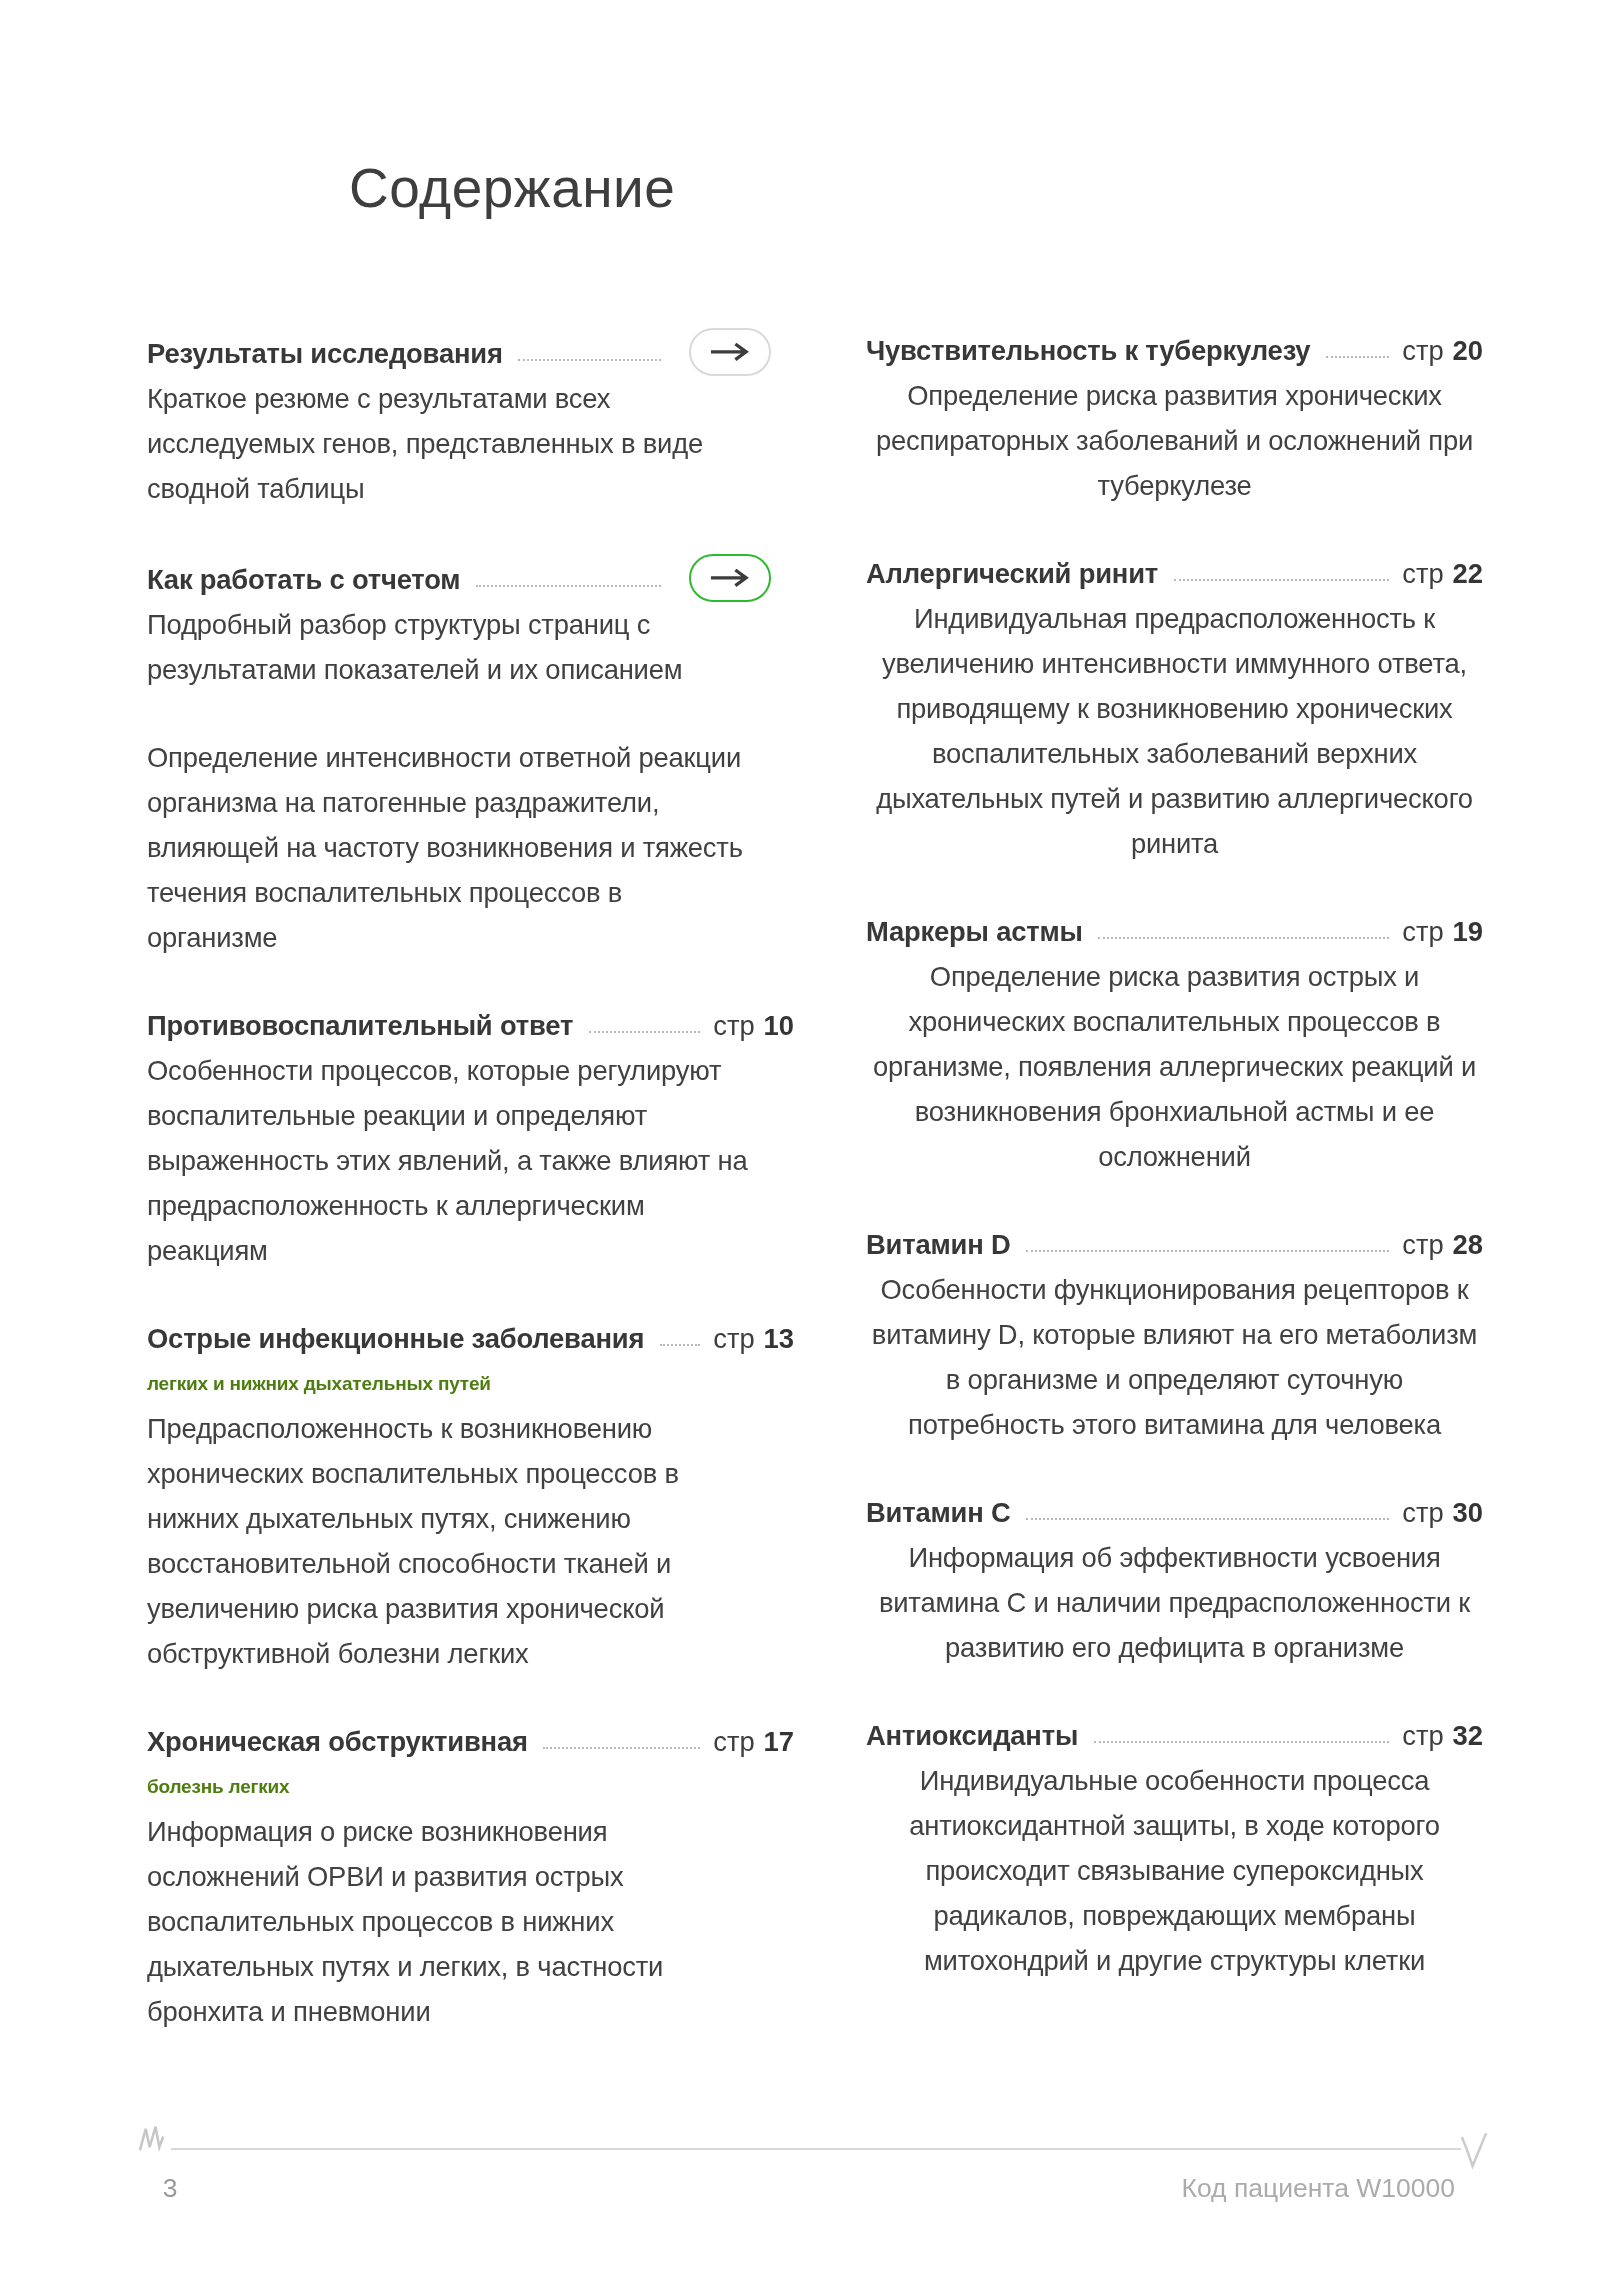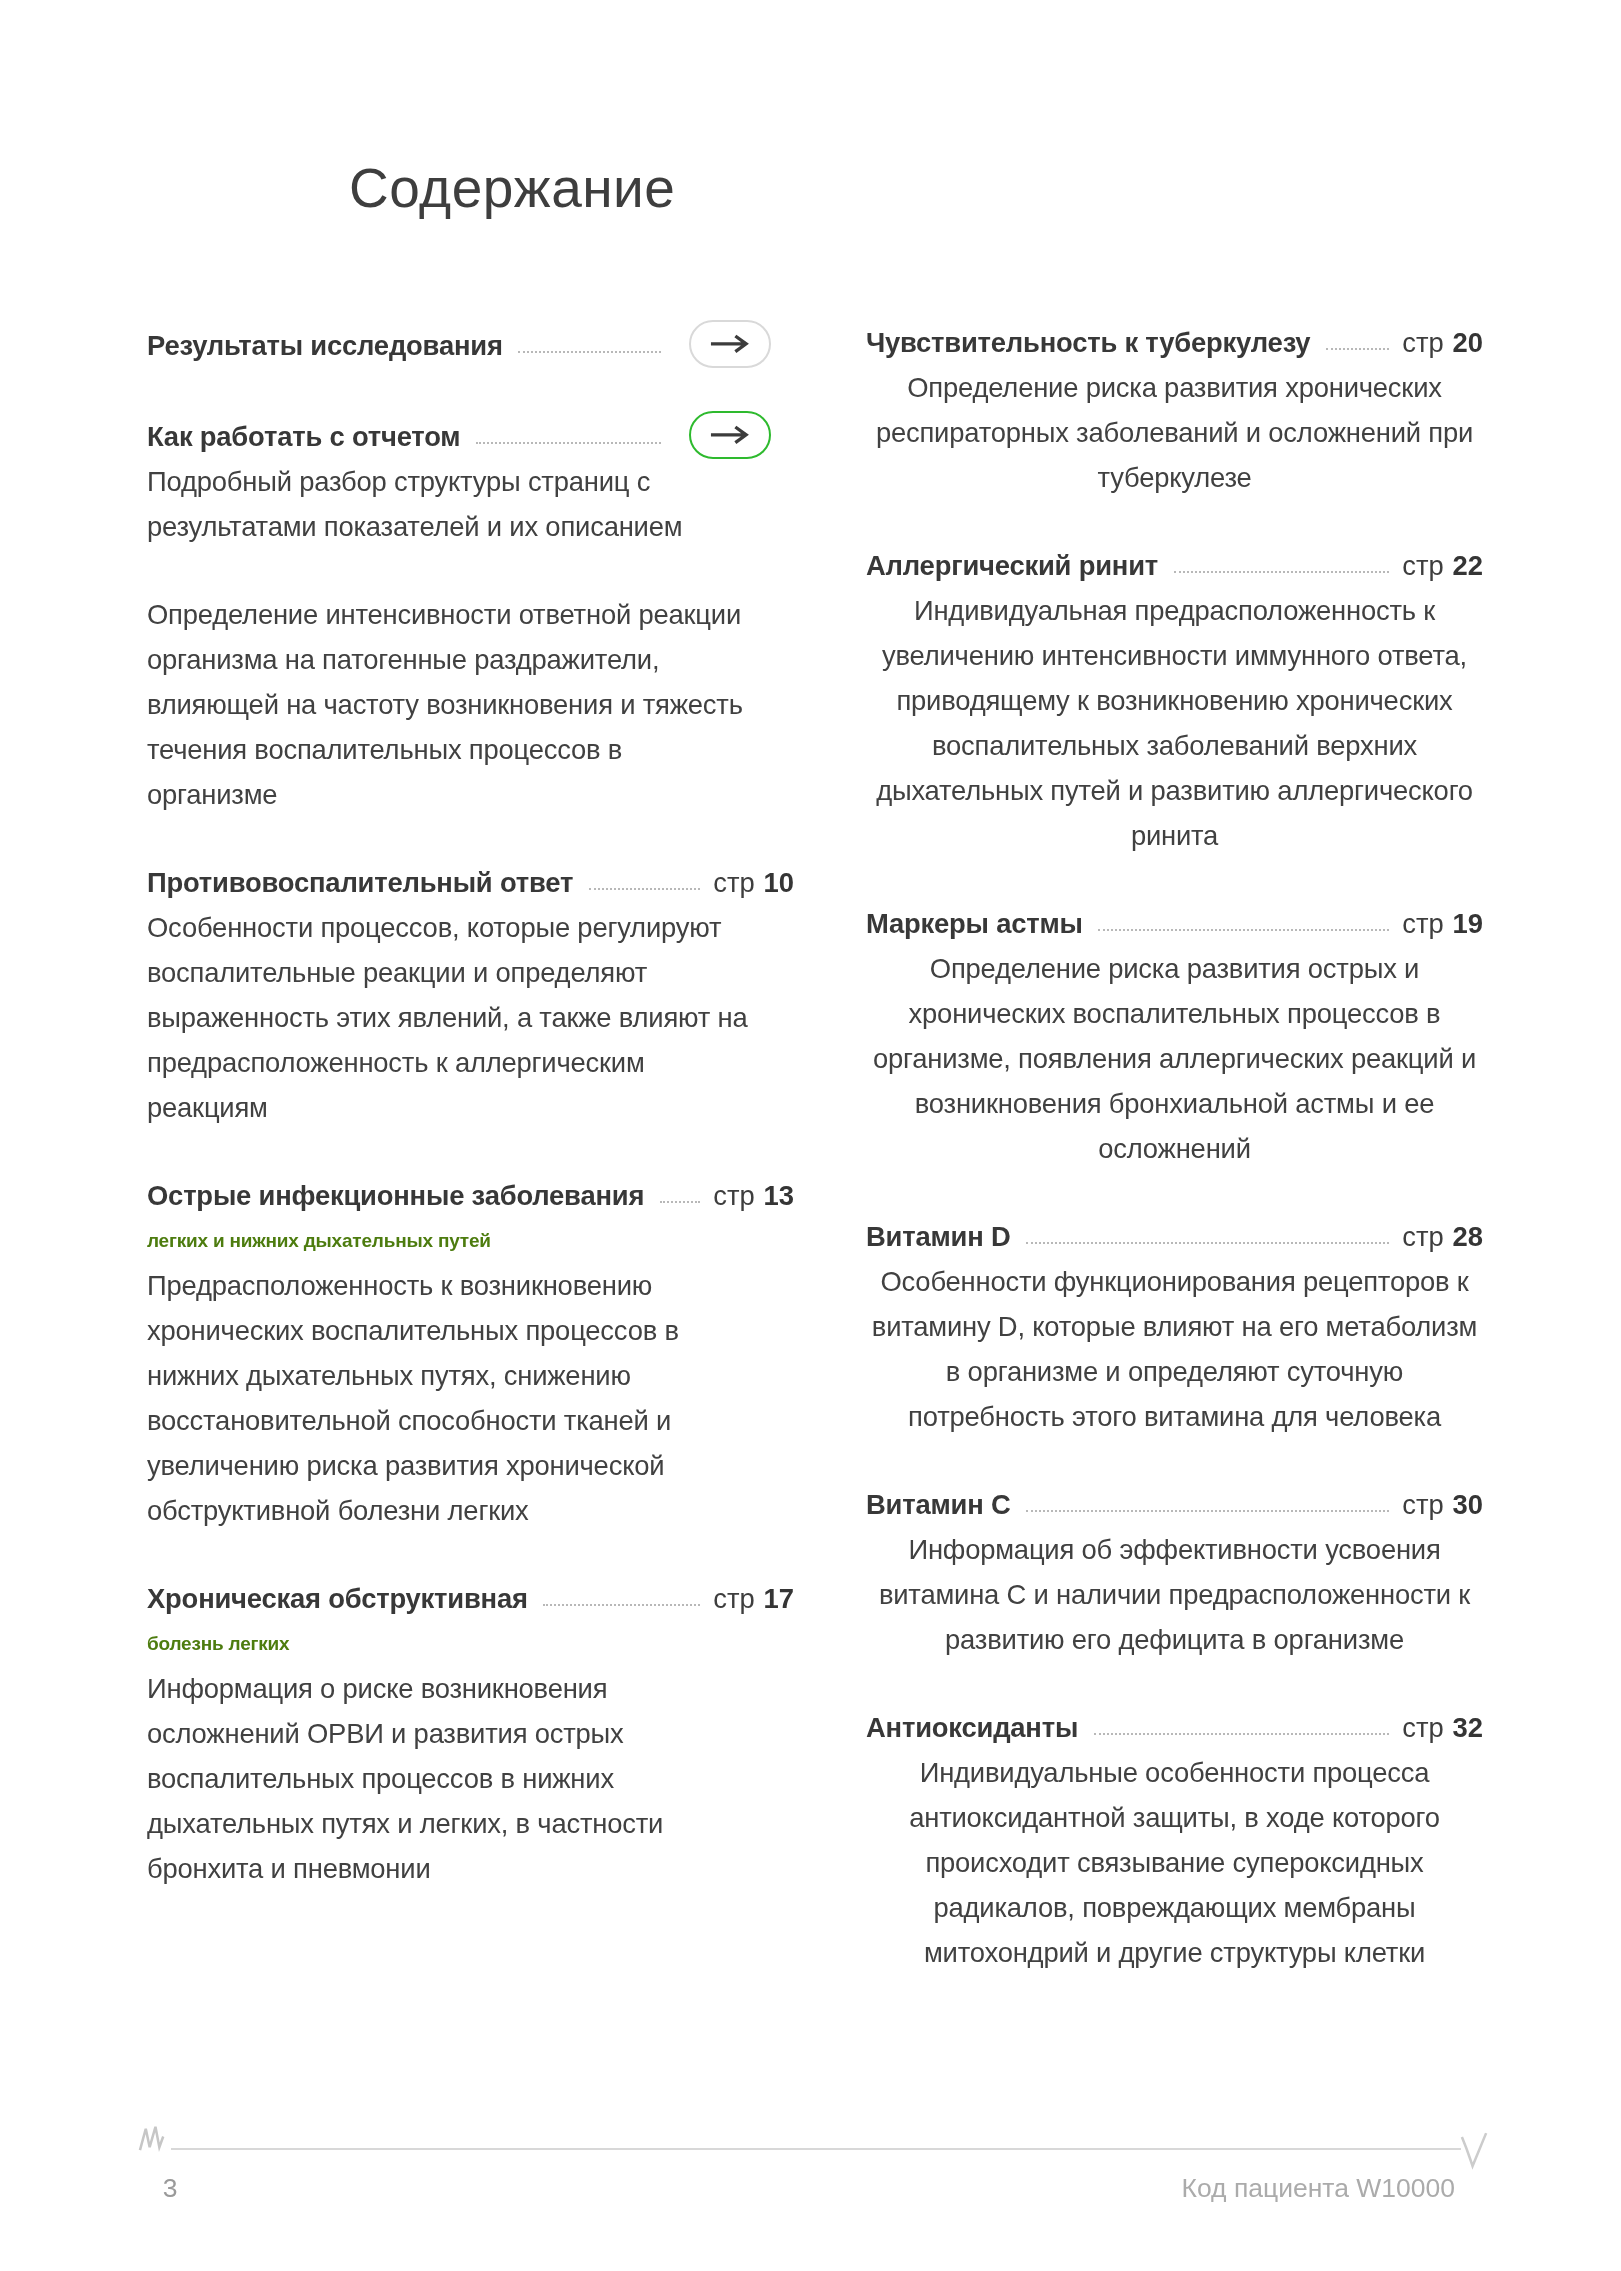--- a/index.html
+++ b/index.html
@@ -7,21 +7,21 @@
   .page{position:relative;width:1621px;height:2271px;background:#ffffff;overflow:hidden;}
 
   .page-title{position:absolute;left:341px;top:147px;margin:8px;
     font-size:55px;font-weight:400;color:#3e3e3e;line-height:1.2;letter-spacing:0.5px;}
 
   .columns{position:absolute;left:147px;top:316px;display:flex;gap:72px;}
   .col{display:block;}
   .col-left{width:647px;}
   .col-right{width:617px;text-align:center;}
 
-  .entry{margin:4px 0 43px 0;}
+  .entry{margin:12px 0 43px 0;}
   .entry-head{display:flex;align-items:flex-end;line-height:45px;font-size:27.4px;}
   .entry-title{font-weight:700;color:#383838;white-space:nowrap;letter-spacing:-0.2px;}
   .entry-title2{font-weight:700;color:#4d7c0f;font-size:19px;line-height:45px;letter-spacing:-0.2px;}
   .dots{flex:1 1 auto;min-width:17.6px;border-bottom:2.9px dotted #b8b8b8;margin:0 13.7px 14.7px 15.7px;height:0;}
   .page-ref{white-space:nowrap;color:#3e3e3e;font-weight:400;}
   .page-ref .num{font-weight:700;padding-left:8.8px;color:#353535;}
 
   .pill{flex:0 0 auto;align-self:center;box-sizing:border-box;
     width:82px;height:48px;border:2.9px solid #d9d9d9;border-radius:24.5px;
     display:flex;align-items:center;justify-content:center;background:#ffffff;
@@ -56,20 +56,23 @@
       <section class="entry">
         <div class="entry-head">
           <span class="entry-title">Результаты исследования</span>
           <span class="dots"></span>
           <span class="pill">
             <svg class="arrow-icon" width="41" height="21.6" viewBox="0 0 42 22">
               <path d="M2 11 H37 M27 3 L38 11 L27 19" fill="none" stroke="#3c3c3c" stroke-width="3.4"></path>
             </svg>
           </span>
         </div>
+        <p class="entry-desc">Краткое резюме с результатами всех
+исследуемых генов, представленных в виде
+сводной таблицы</p>
       </section>
 
       <section class="entry">
         <div class="entry-head">
           <span class="entry-title">Как работать с отчетом</span>
           <span class="dots"></span>
           <span class="pill pill--green">
             <svg class="arrow-icon" width="41" height="21.6" viewBox="0 0 42 22">
               <path d="M2 11 H37 M27 3 L38 11 L27 19" fill="none" stroke="#3c3c3c" stroke-width="3.4"></path>
             </svg>

